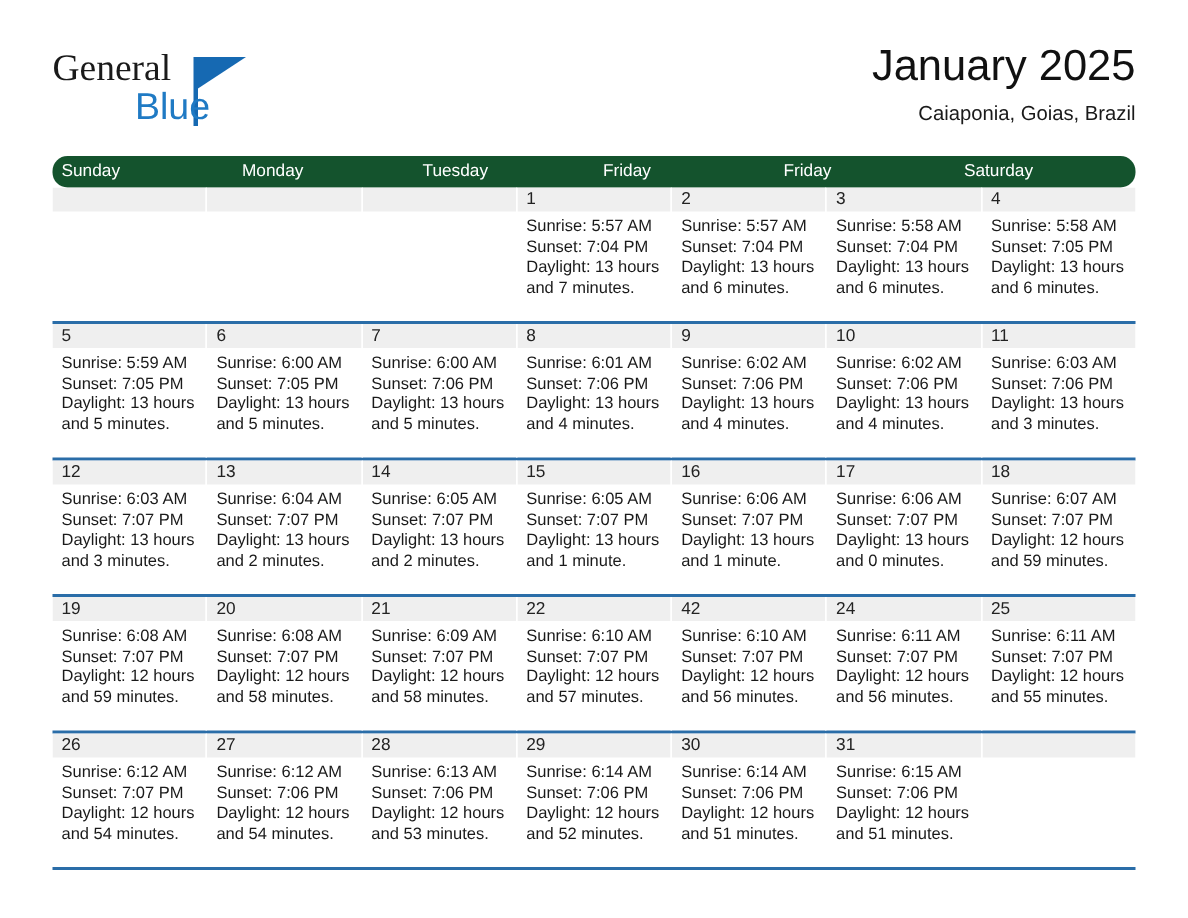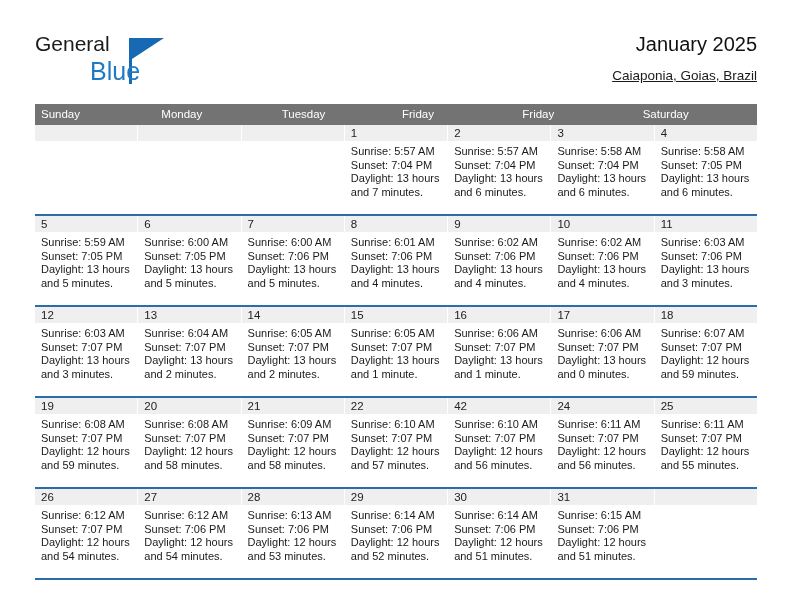--- a/index.html
+++ b/index.html
@@ -33,24 +33,24 @@
     position: absolute;
     left: 0;
     top: 4px;
     width: 220px;
     height: 58px;
   }
   .brand-general {
     position: absolute;
     left: 0;
     top: 0;
-    font-size: 21px;
+    font-size: 25px;
     letter-spacing: 0px;
     color: #1a1a1a;
-    font-family: Liberation Sans, sans-serif;
+    font-family: Liberation Serif, serif;
   }
   .brand-blue {
     position: absolute;
     left: 55px;
     top: 25px;
     font-size: 25px;
     color: #1f7ac4;
     font-family: "Liberation Sans", sans-serif;
   }
   .brand-tri {
@@ -71,45 +71,45 @@
     background: #1669b2;
   }
 
   .titles {
     position: absolute;
     right: 0;
     top: 0;
     text-align: right;
   }
   .cal-title {
-    font-size: 20px;
+    font-size: 29px;
     color: #111111;
     line-height: 32px;
     white-space: nowrap;
   }
   .cal-subtitle {
     font-size: 13.5px;
     color: #1a1a1a;
     line-height: 20px;
     margin-top: 6px;
     white-space: nowrap;
-    text-decoration: underline;
   }
 
   
   .calendar {
     position: absolute;
     left: 35px;
     top: 104px;
     width: 722px;
   }
   .dow-row {
     display: flex;
-    background: #737373;
+    background: #14532d;
     height: 21px;
+    border-radius: 10px;
   }
   .dow {
     flex: 1 1 0;
     color: #ffffff;
     font-size: 11.5px;
     line-height: 21px;
     padding-left: 6px;
     box-sizing: border-box;
     white-space: nowrap;
   }

